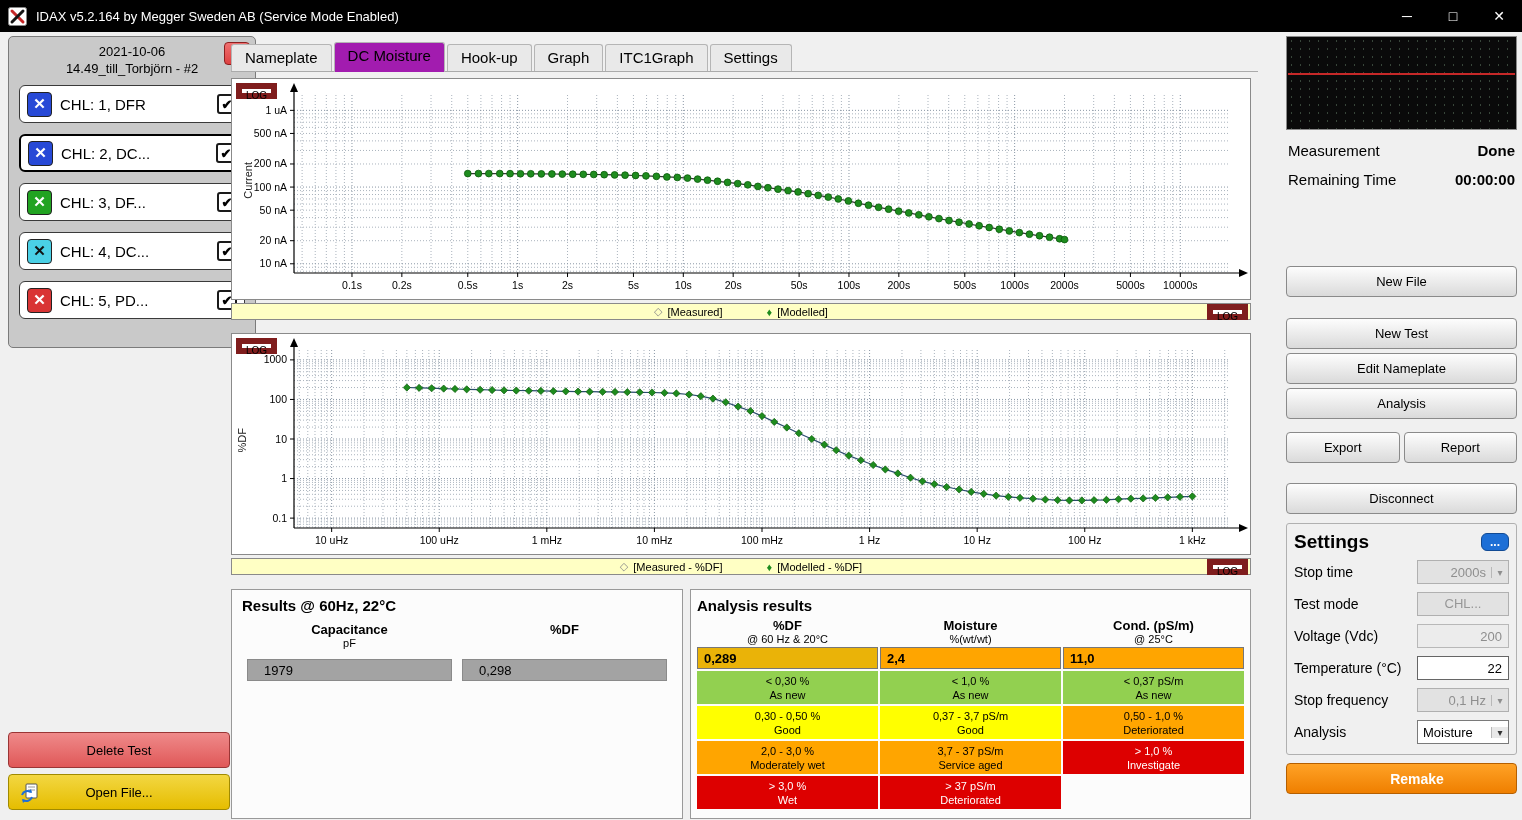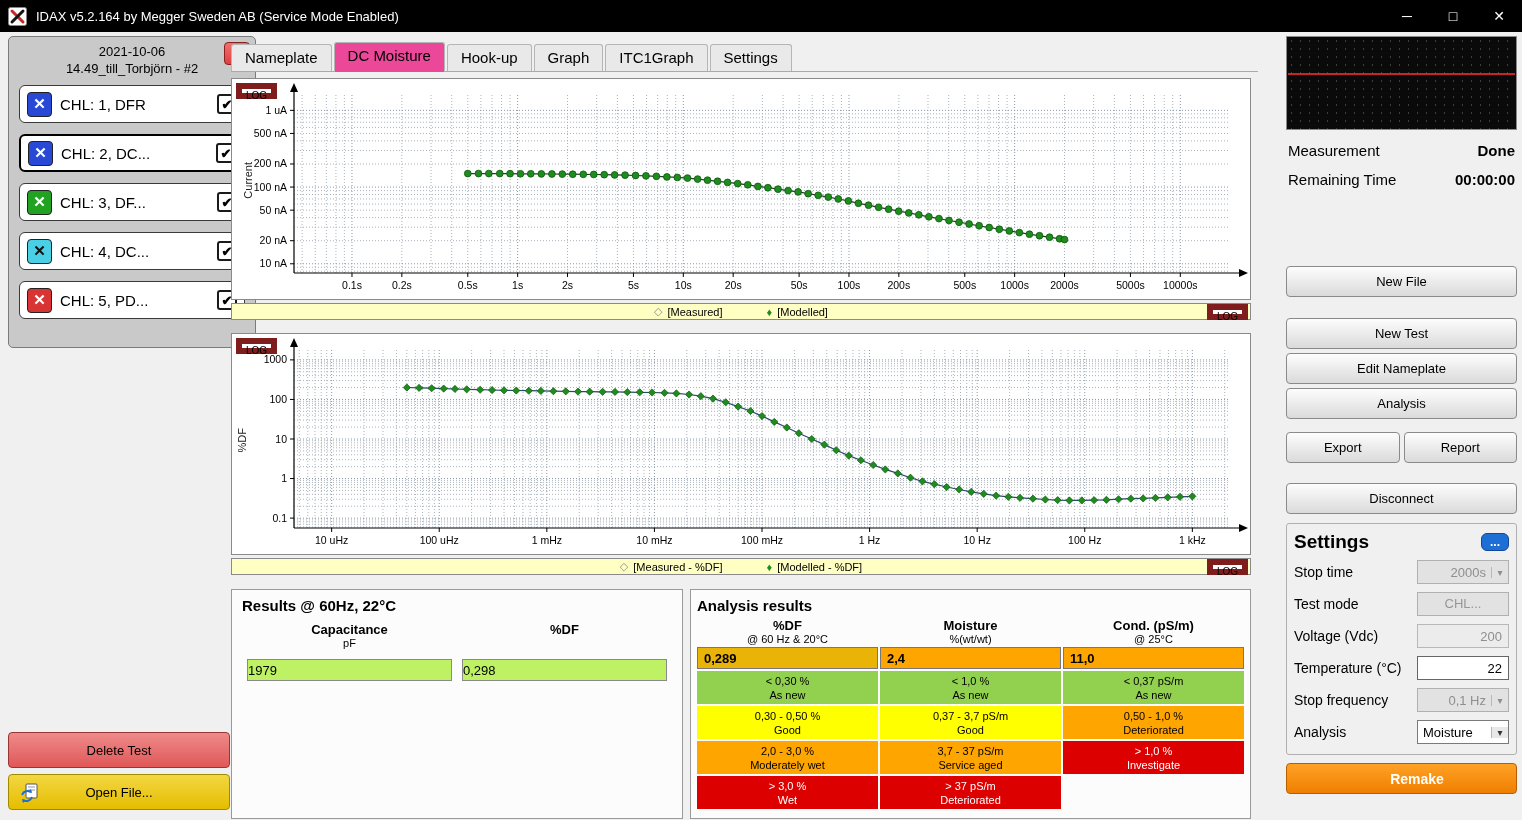--- a/index.html
+++ b/index.html
@@ -39,21 +39,21 @@
   .open-btn { position:absolute; left:8px; bottom:10px; width:222px; height:36px; border:1px solid #a08a00;
               border-radius:4px; background:linear-gradient(#f3d742,#e5bd00); font-size:13px;
               font-family:inherit; cursor:pointer; display:flex; align-items:center; justify-content:center; }
   .open-icon { position:absolute; left:10px; top:7px; }
 
   
   .main { position:absolute; left:223px; top:32px; width:1041px; bottom:0; padding:4px 6px 0 8px;margin-top:6px; }
   .tabbar { display:flex; align-items:flex-end; height:30px; border-bottom:1px solid #aaa; }
   .tab { padding:4px 13px 5px 13px; font-size:15px; background:#e9e9e9; border:1px solid #b5b5b5;
          border-bottom:none; border-radius:3px 3px 0 0; margin-right:2px; cursor:pointer; }
-  .tab.active { background:#ec4899; position:relative; top:1px; padding-bottom:8px; }
+  .tab.active { background:#a21caf; position:relative; top:1px; padding-bottom:8px; }
 
   .chart-panel { position:relative; width:1020px; height:222px; background:#fff; border:1px solid #8a8a8a; }
   .chart-panel.c1 { margin-top:6px; }
   .chart-panel.c2 { margin-top:13px; }
   .log-btn { display:inline-block; background:#fff; border:6px solid #7f1d1d; font-size:10px; padding:0 4px;
              height:16px; line-height:14px; cursor:pointer; }
   .log-btn.tl { position:absolute; top:4px; left:4px; }
   .log-btn.lr { position:absolute; right:2px; top:0px; }
   .ylab { position:absolute; left:-2px; top:50%; transform:rotate(-90deg) translateX(40%); transform-origin:center;
           font-size:11px; color:#222; }
@@ -64,22 +64,22 @@
   .mk-meas { color:#8a8a8a; font-size:11px; }
   .mk-mod { color:#1e8c1e; font-size:11px; }
 
   .results-row { display:flex; gap:7px; margin-top:14px; width:1020px; }
   .results-panel { width:452px; background:#fcfcfc; border:1px solid #999; padding:7px 10px; height:230px; }
   .panel-title { font-size:15px; font-weight:bold; }
   .res-cols { display:flex; margin-top:8px; }
   .res-col { flex:1; text-align:center; padding:0 5px; }
   .res-h { font-size:13px; font-weight:bold; }
   .res-sub { font-size:11px; height:14px; }
-  .res-box { margin-top:8px; border:1px solid #8a8a8a; background:#bef264; height:22px; text-align:left;
-             font-size:13px; padding:3px 0; }
+  .res-box { margin-top:8px; border:1px solid #8a8a8a; background:#a3a3a3; height:22px; text-align:left;
+             font-size:13px; padding:3px 16px; }
   .analysis-panel { flex:1; background:#fcfcfc; border:1px solid #999; padding:7px 6px 5px 6px; height:230px; }
   .an-grid { display:grid; grid-template-columns:1fr 1fr 1fr; gap:2px; margin-top:4px; }
   .an-h { text-align:center; }
   .an-h .h1 { font-size:13px; font-weight:bold; }
   .an-h .h2 { font-size:11px; }
   .an-val { border:1px solid #777; font-size:13px; font-weight:bold; padding:3px 6px; height:22px; }
   .an-cell { text-align:center; font-size:11px; line-height:14px; padding:3px 2px; height:33px; }
 
   
   .right-panel { position:absolute; right:0; top:32px; width:242px; bottom:0; padding:4px 5px 6px 6px;

